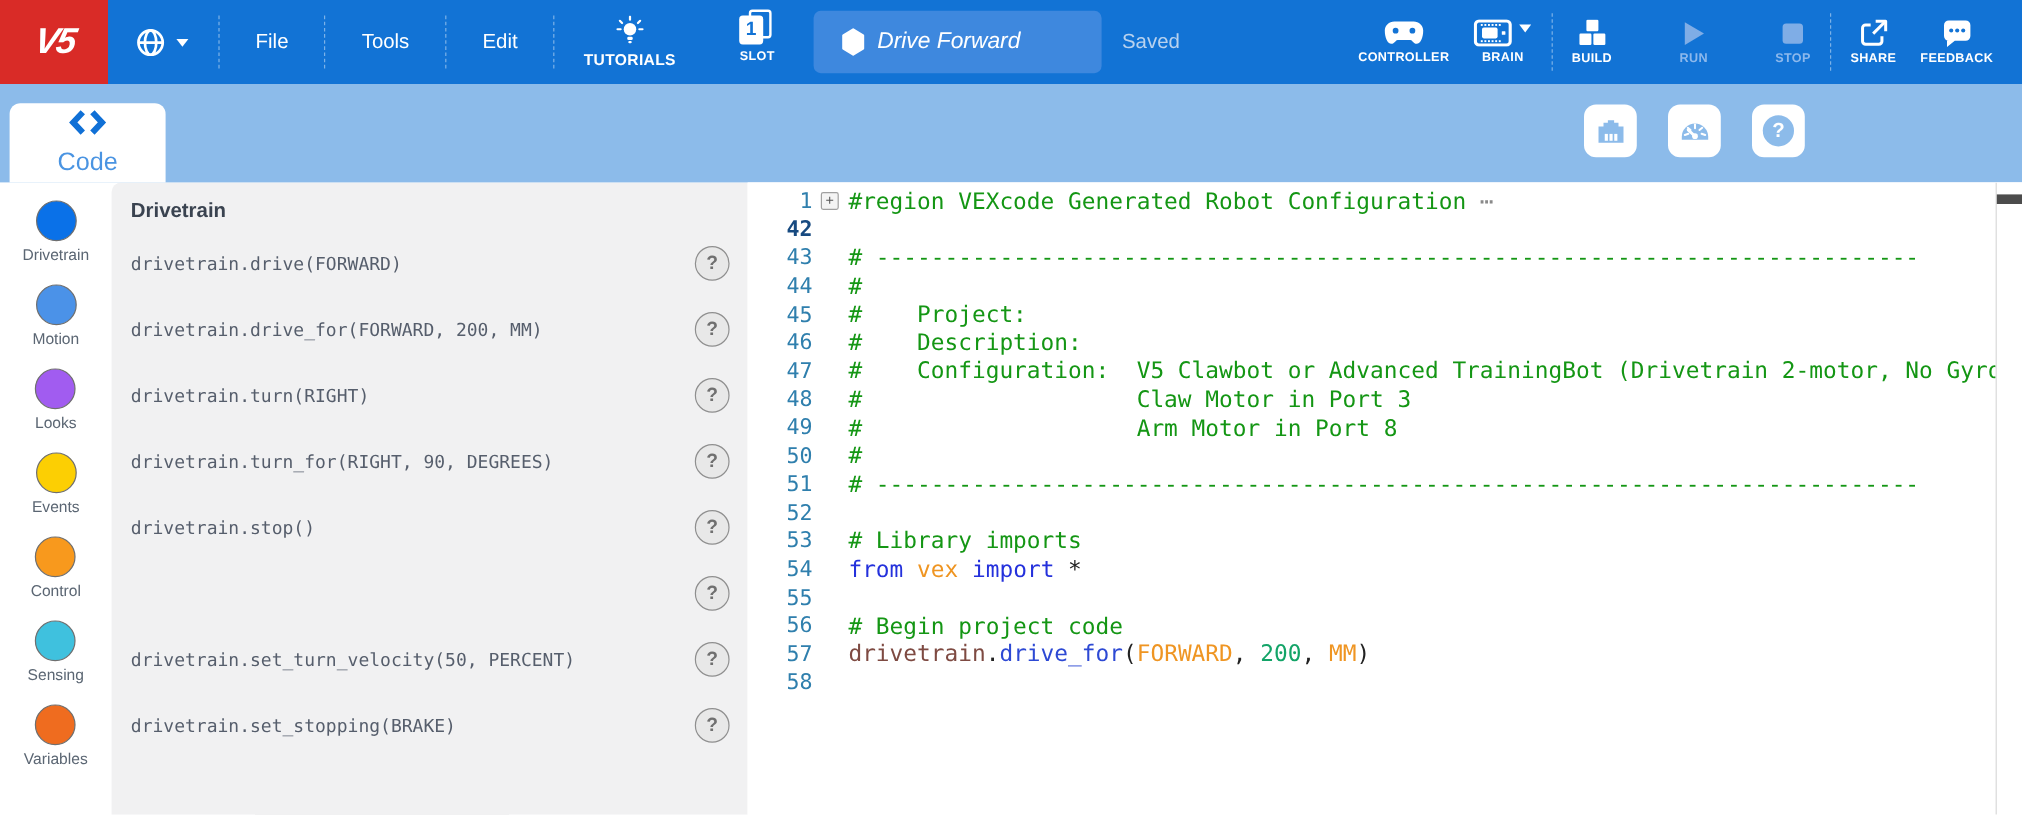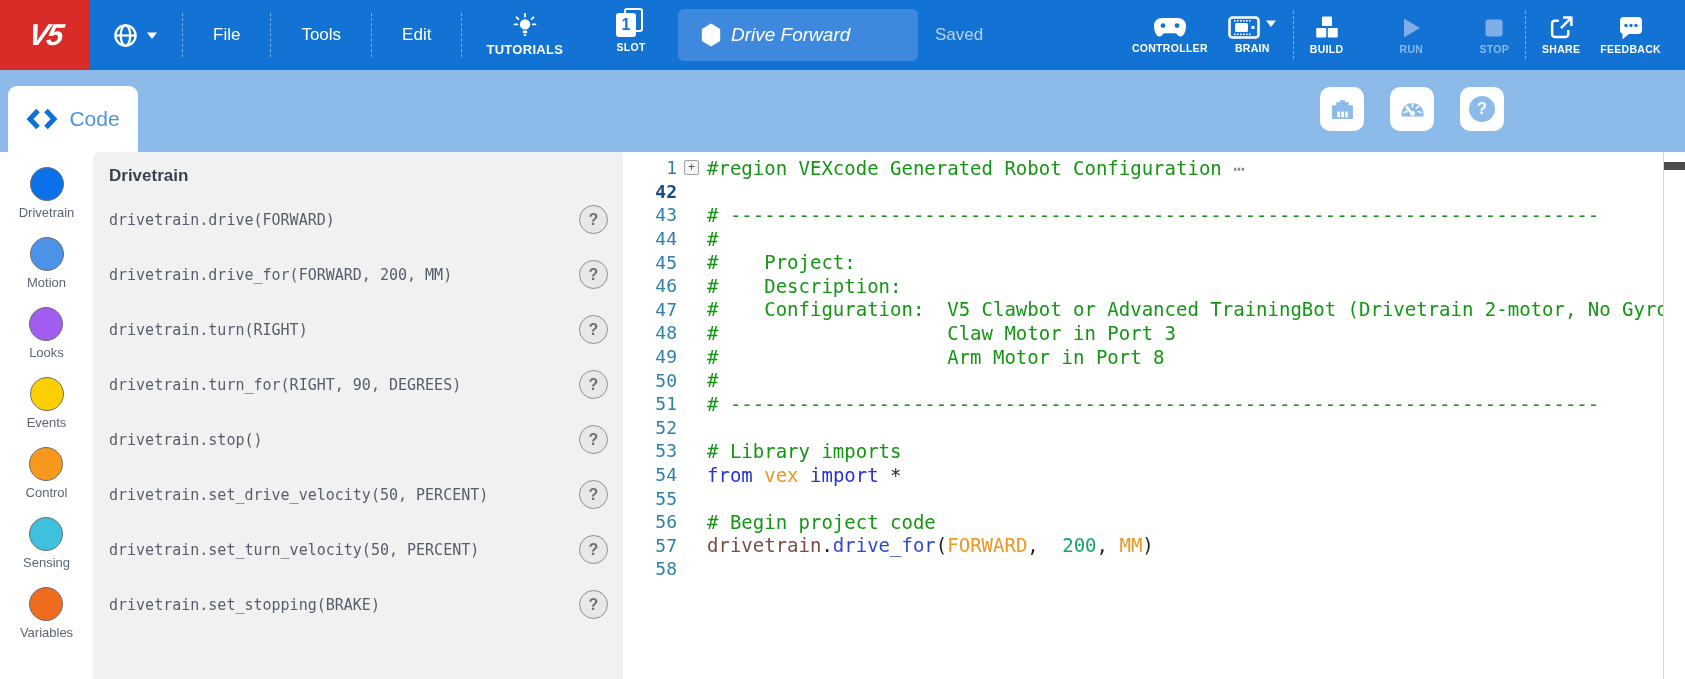--- a/index.html
+++ b/index.html
@@ -37,21 +37,21 @@
   .tb-right{position:absolute;right:14px;top:0;height:70px;display:flex;align-items:center;}
   .tb-btn{display:flex;flex-direction:column;align-items:center;margin:0 10px;cursor:pointer;}
   .tb-btn .lbl{font-size:10.5px;font-weight:bold;letter-spacing:.3px;margin-top:3px;white-space:nowrap;}
   .tb-btn.disabled{cursor:default;margin-left:46px;}
   .tb-btn.disabled .lbl{color:var(--disabled-label);}
   .brain-row{display:flex;align-items:flex-start;gap:5px;}
 
   
   .bar2{position:relative;height:82px;background:var(--bar2);}
   .code-tab{position:absolute;left:8px;bottom:0;width:130px;height:66px;background:#fff;border-radius:9px 9px 0 0;
-            display:flex;align-items:center;justify-content:center;gap:11px;cursor:pointer;}
+            display:flex;align-items:center;justify-content:center;gap:11px;cursor:pointer;flex-direction:column;}
   .code-tab .tab-label{font-size:21px;color:var(--tab-text);}
   .bar2-btns{position:absolute;right:181px;top:17px;display:flex;gap:26px;}
   .sq-btn{width:44px;height:44px;background:#fff;border-radius:10px;display:flex;align-items:center;justify-content:center;cursor:pointer;}
   .help-circle{width:26px;height:26px;border-radius:50%;background:var(--btn-icon);color:#fff;font-weight:bold;font-size:17px;
                display:flex;align-items:center;justify-content:center;}
 
   
   .main{display:flex;height:527px;}
   .sidebar{width:93px;background:#fff;padding-top:15px;display:flex;flex-direction:column;align-items:center;}
   .cat{height:70px;display:flex;flex-direction:column;align-items:center;cursor:pointer;}
@@ -70,21 +70,21 @@
   .editor{flex:1;background:#fff;position:relative;overflow:hidden;}
   .code-area{padding-top:4px;cursor:text;}
   .code-line{display:flex;align-items:center;height:23.6px;font-family:"DejaVu Sans Mono",monospace;font-size:19px;white-space:pre;}
   .gutter-num{width:54px;text-align:right;color:var(--lineno);font-size:18px;flex:none;}
   .gutter-num.active{color:var(--lineno-active);font-weight:bold;}
   .gutter-fold{width:26px;flex:none;display:flex;align-items:center;padding-left:7px;}
   .fold-box{width:15px;height:15px;border:1px solid #a0a0a0;background:#f4f4f4;border-radius:2px;color:#555;
             font-size:12px;line-height:13px;text-align:center;font-family:"Liberation Sans",sans-serif;cursor:pointer;}
   .code-text{padding-left:4px;}
   .tok-cm{color:var(--tok-cm);} .tok-kw{color:var(--tok-kw);} .tok-fn{color:var(--tok-fn);}
-  .tok-const{color:var(--tok-const);} .tok-num{color:var(--tok-num);margin-left:12px;} .tok-obj{color:var(--tok-obj);}
+  .tok-const{color:var(--tok-const);} .tok-num{color:var(--tok-num);} .tok-obj{color:var(--tok-obj);}
   .tok-pl{color:var(--tok-pl);} .tok-muted{color:var(--tok-muted);}
   .vscroll{position:absolute;top:0;right:0;bottom:0;width:22px;background:#fff;border-left:1px solid #d9d9d9;}
   .vthumb{position:absolute;top:10px;left:0;right:0;height:8px;background:#4c4c4c;cursor:pointer;}
 </style>
 </head>
 <body>
 
 <div class="topbar">
   <div class="logo">
       <span>V5</span>
@@ -322,21 +322,20 @@
       <div class="cmd-text">drivetrain.turn_for(RIGHT, 90, DEGREES)</div>
       <div class="help-btn">?</div>
     </div>
 
     <div class="cmd-row">
       <div class="cmd-text">drivetrain.stop()</div>
       <div class="help-btn">?</div>
     </div>
 
     <div class="cmd-row">
-      <div class="cmd-text">drivetrain.set_drive_velocity(50, PERCENT)</div>
       <div class="help-btn">?</div>
     </div>
 
     <div class="cmd-row">
       <div class="cmd-text">drivetrain.set_turn_velocity(50, PERCENT)</div>
       <div class="help-btn">?</div>
     </div>
 
     <div class="cmd-row">
       <div class="cmd-text">drivetrain.set_stopping(BRAKE)</div>

